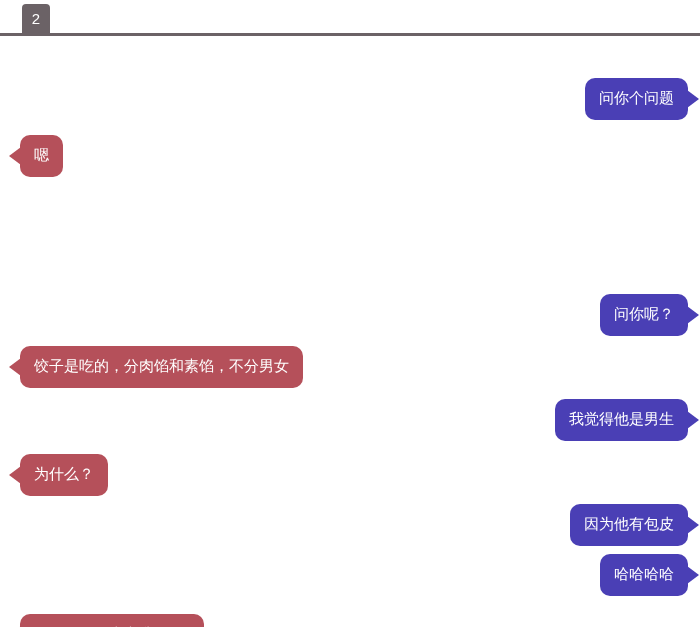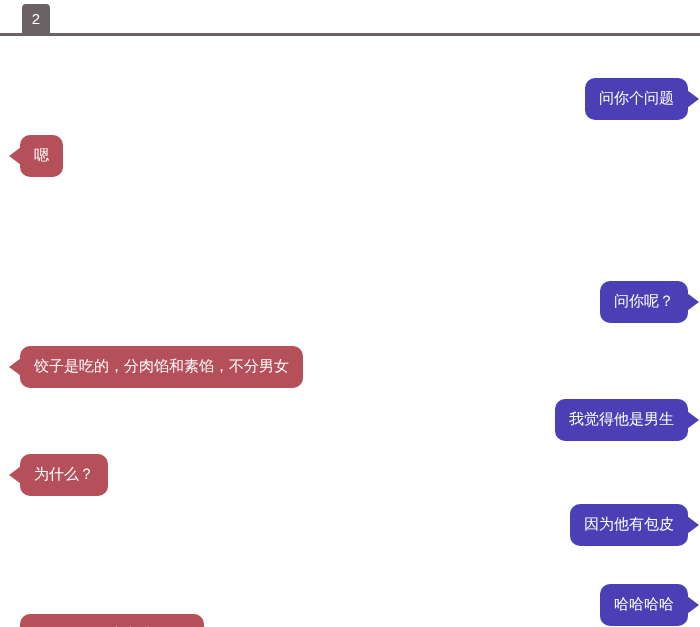--- a/index.html
+++ b/index.html
@@ -108,34 +108,34 @@
   <div class="tabbar-rule"></div>
 </div>
 
 <div class="chat">
     <div class="msg-row right" style="top: 42px;">
       <div class="bubble sent"><span>问你个问题</span></div>
     </div>
     <div class="msg-row left" style="top: 99px;">
       <div class="bubble received"><span>嗯</span></div>
     </div>
-    <div class="msg-row right" style="top: 245px;">
+    <div class="msg-row right" style="top: 258px;">
       <div class="bubble sent"><span>问你呢？</span></div>
     </div>
     <div class="msg-row left" style="top: 310px;">
       <div class="bubble received"><span>饺子是吃的，分肉馅和素馅，不分男女</span></div>
     </div>
     <div class="msg-row right" style="top: 363px;">
       <div class="bubble sent"><span>我觉得他是男生</span></div>
     </div>
     <div class="msg-row right" style="top: 468px;">
       <div class="bubble sent"><span>因为他有包皮</span></div>
     </div>
     <div class="msg-row left" style="top: 418px;">
       <div class="bubble received"><span>为什么？</span></div>
     </div>
-    <div class="msg-row right" style="top: 548px;">
+    <div class="msg-row right" style="top: 518px;">
       <div class="bubble sent"><span>哈哈哈哈</span></div>
     </div>
     <div class="msg-row left" style="top: 578px;">
       <div class="bubble received"><span>污污污，开火车喽！</span><span class="emoji">😂</span></div>
     </div>
   </div>
 
 </body></html>

